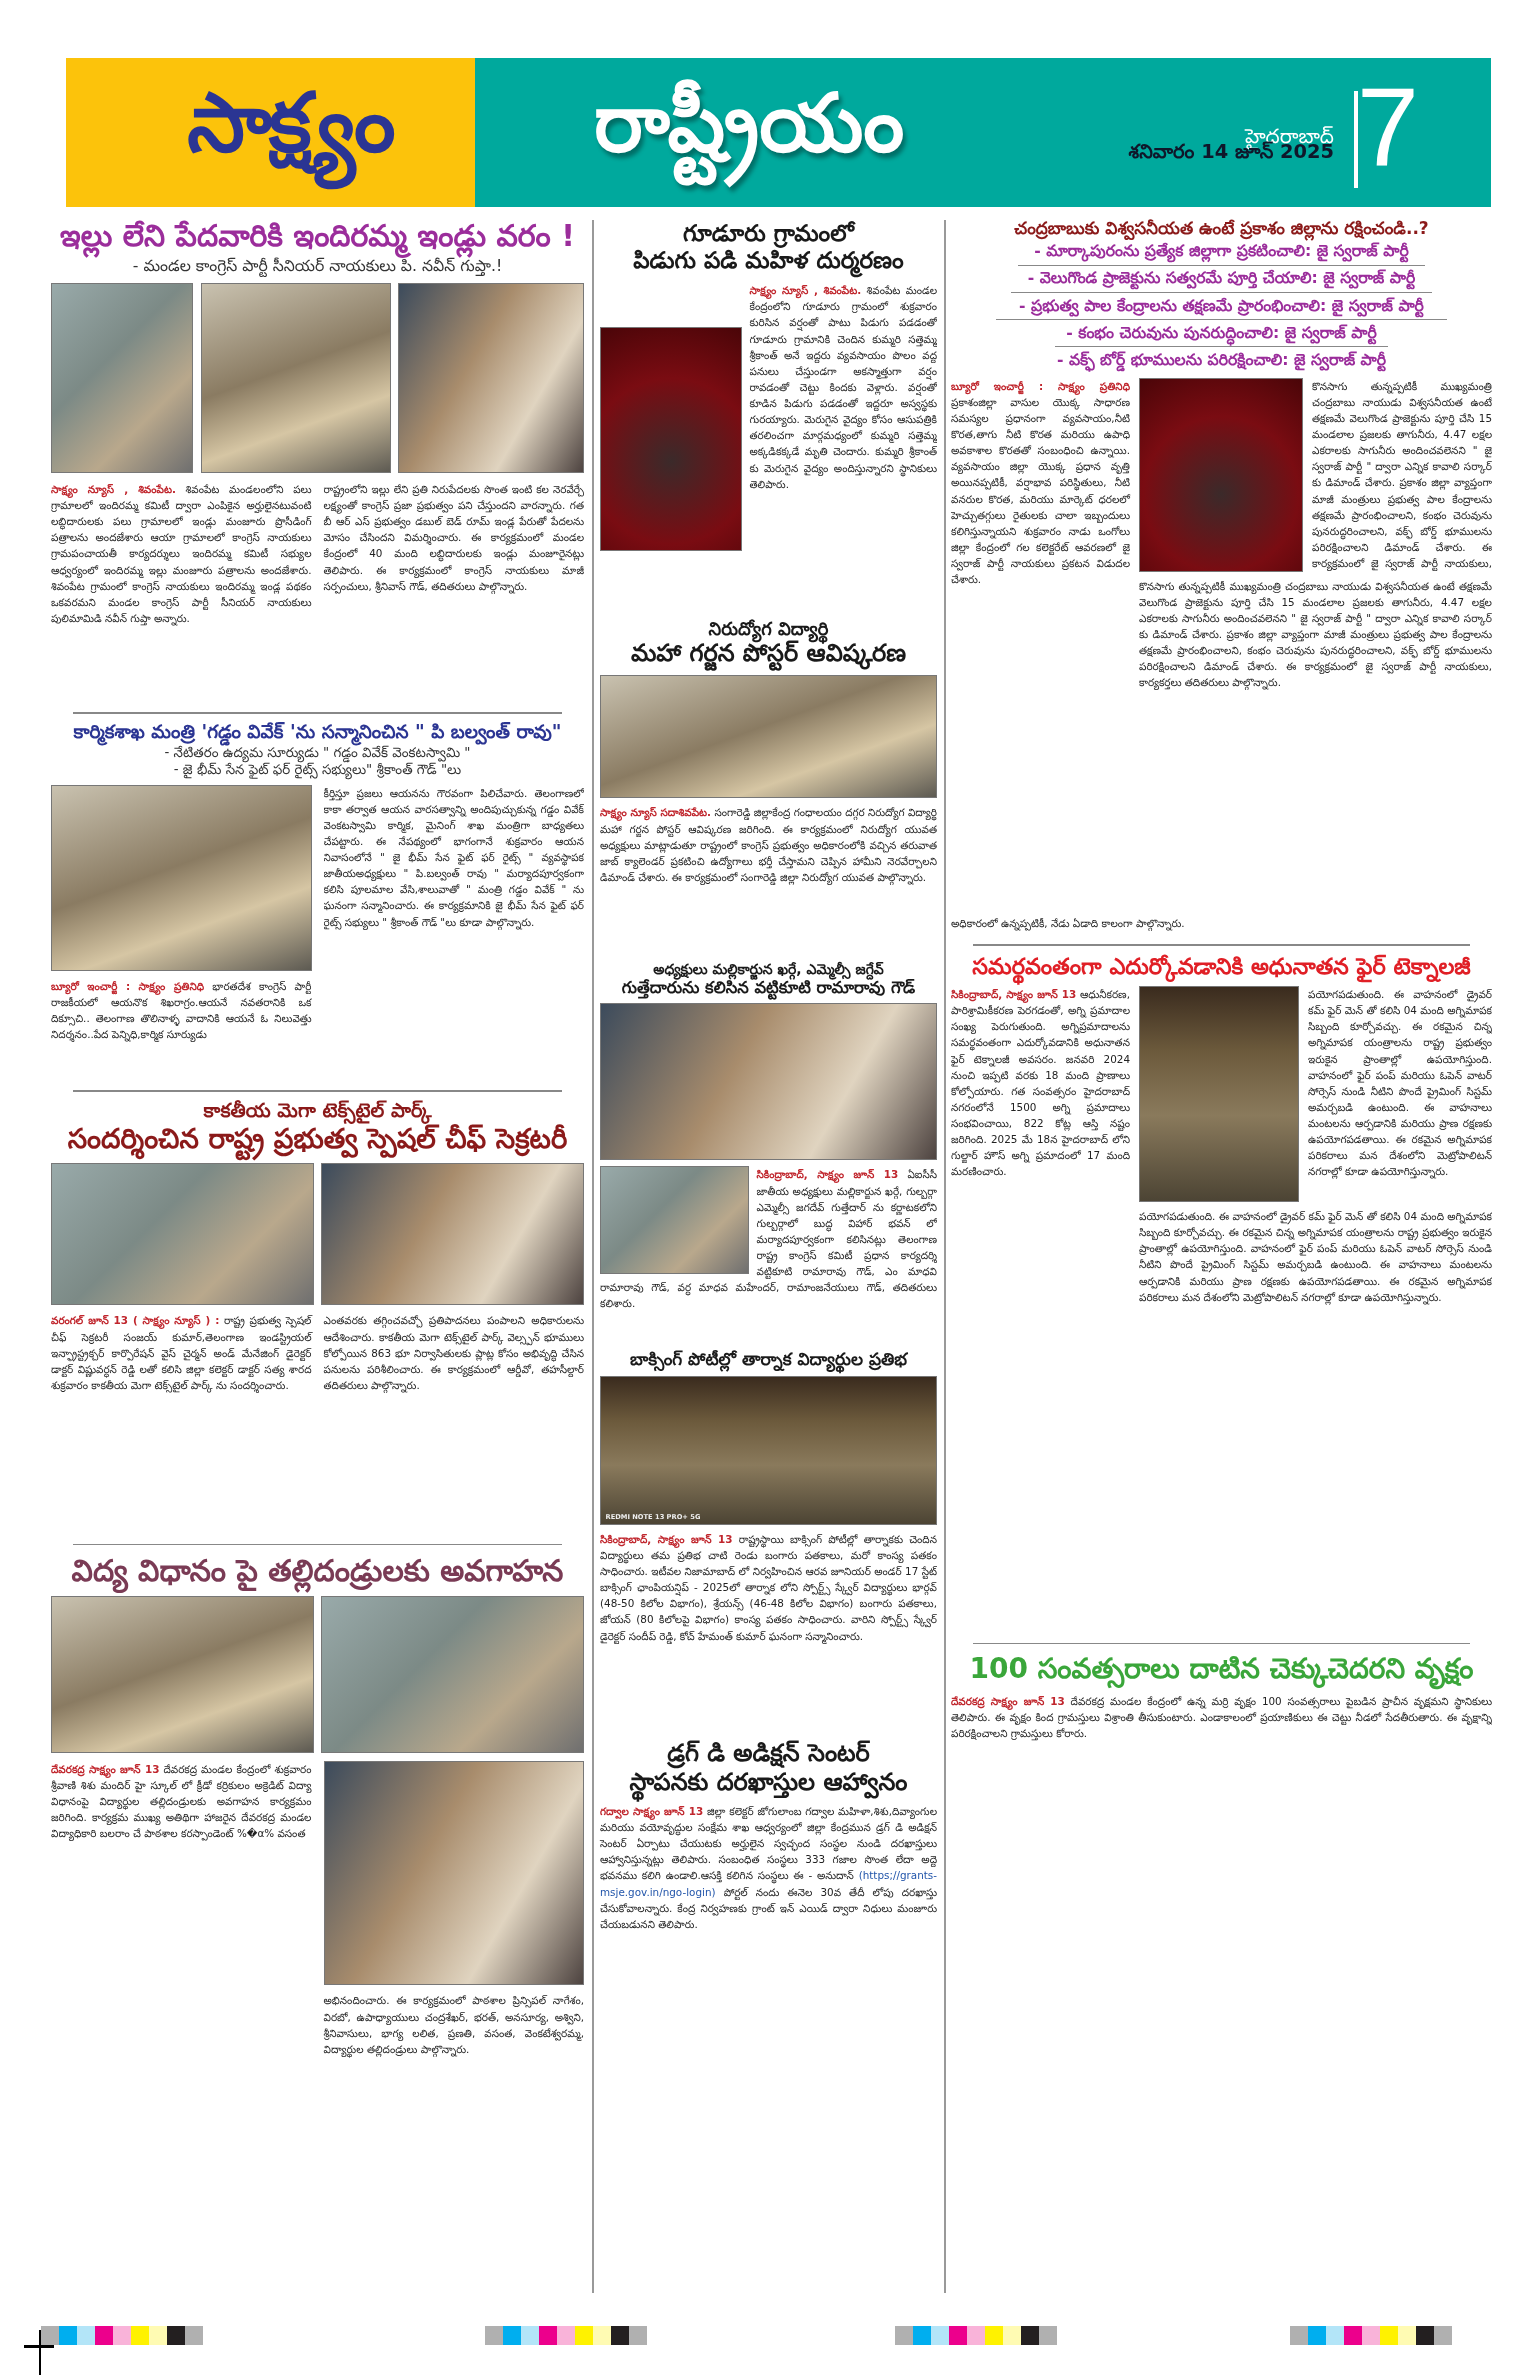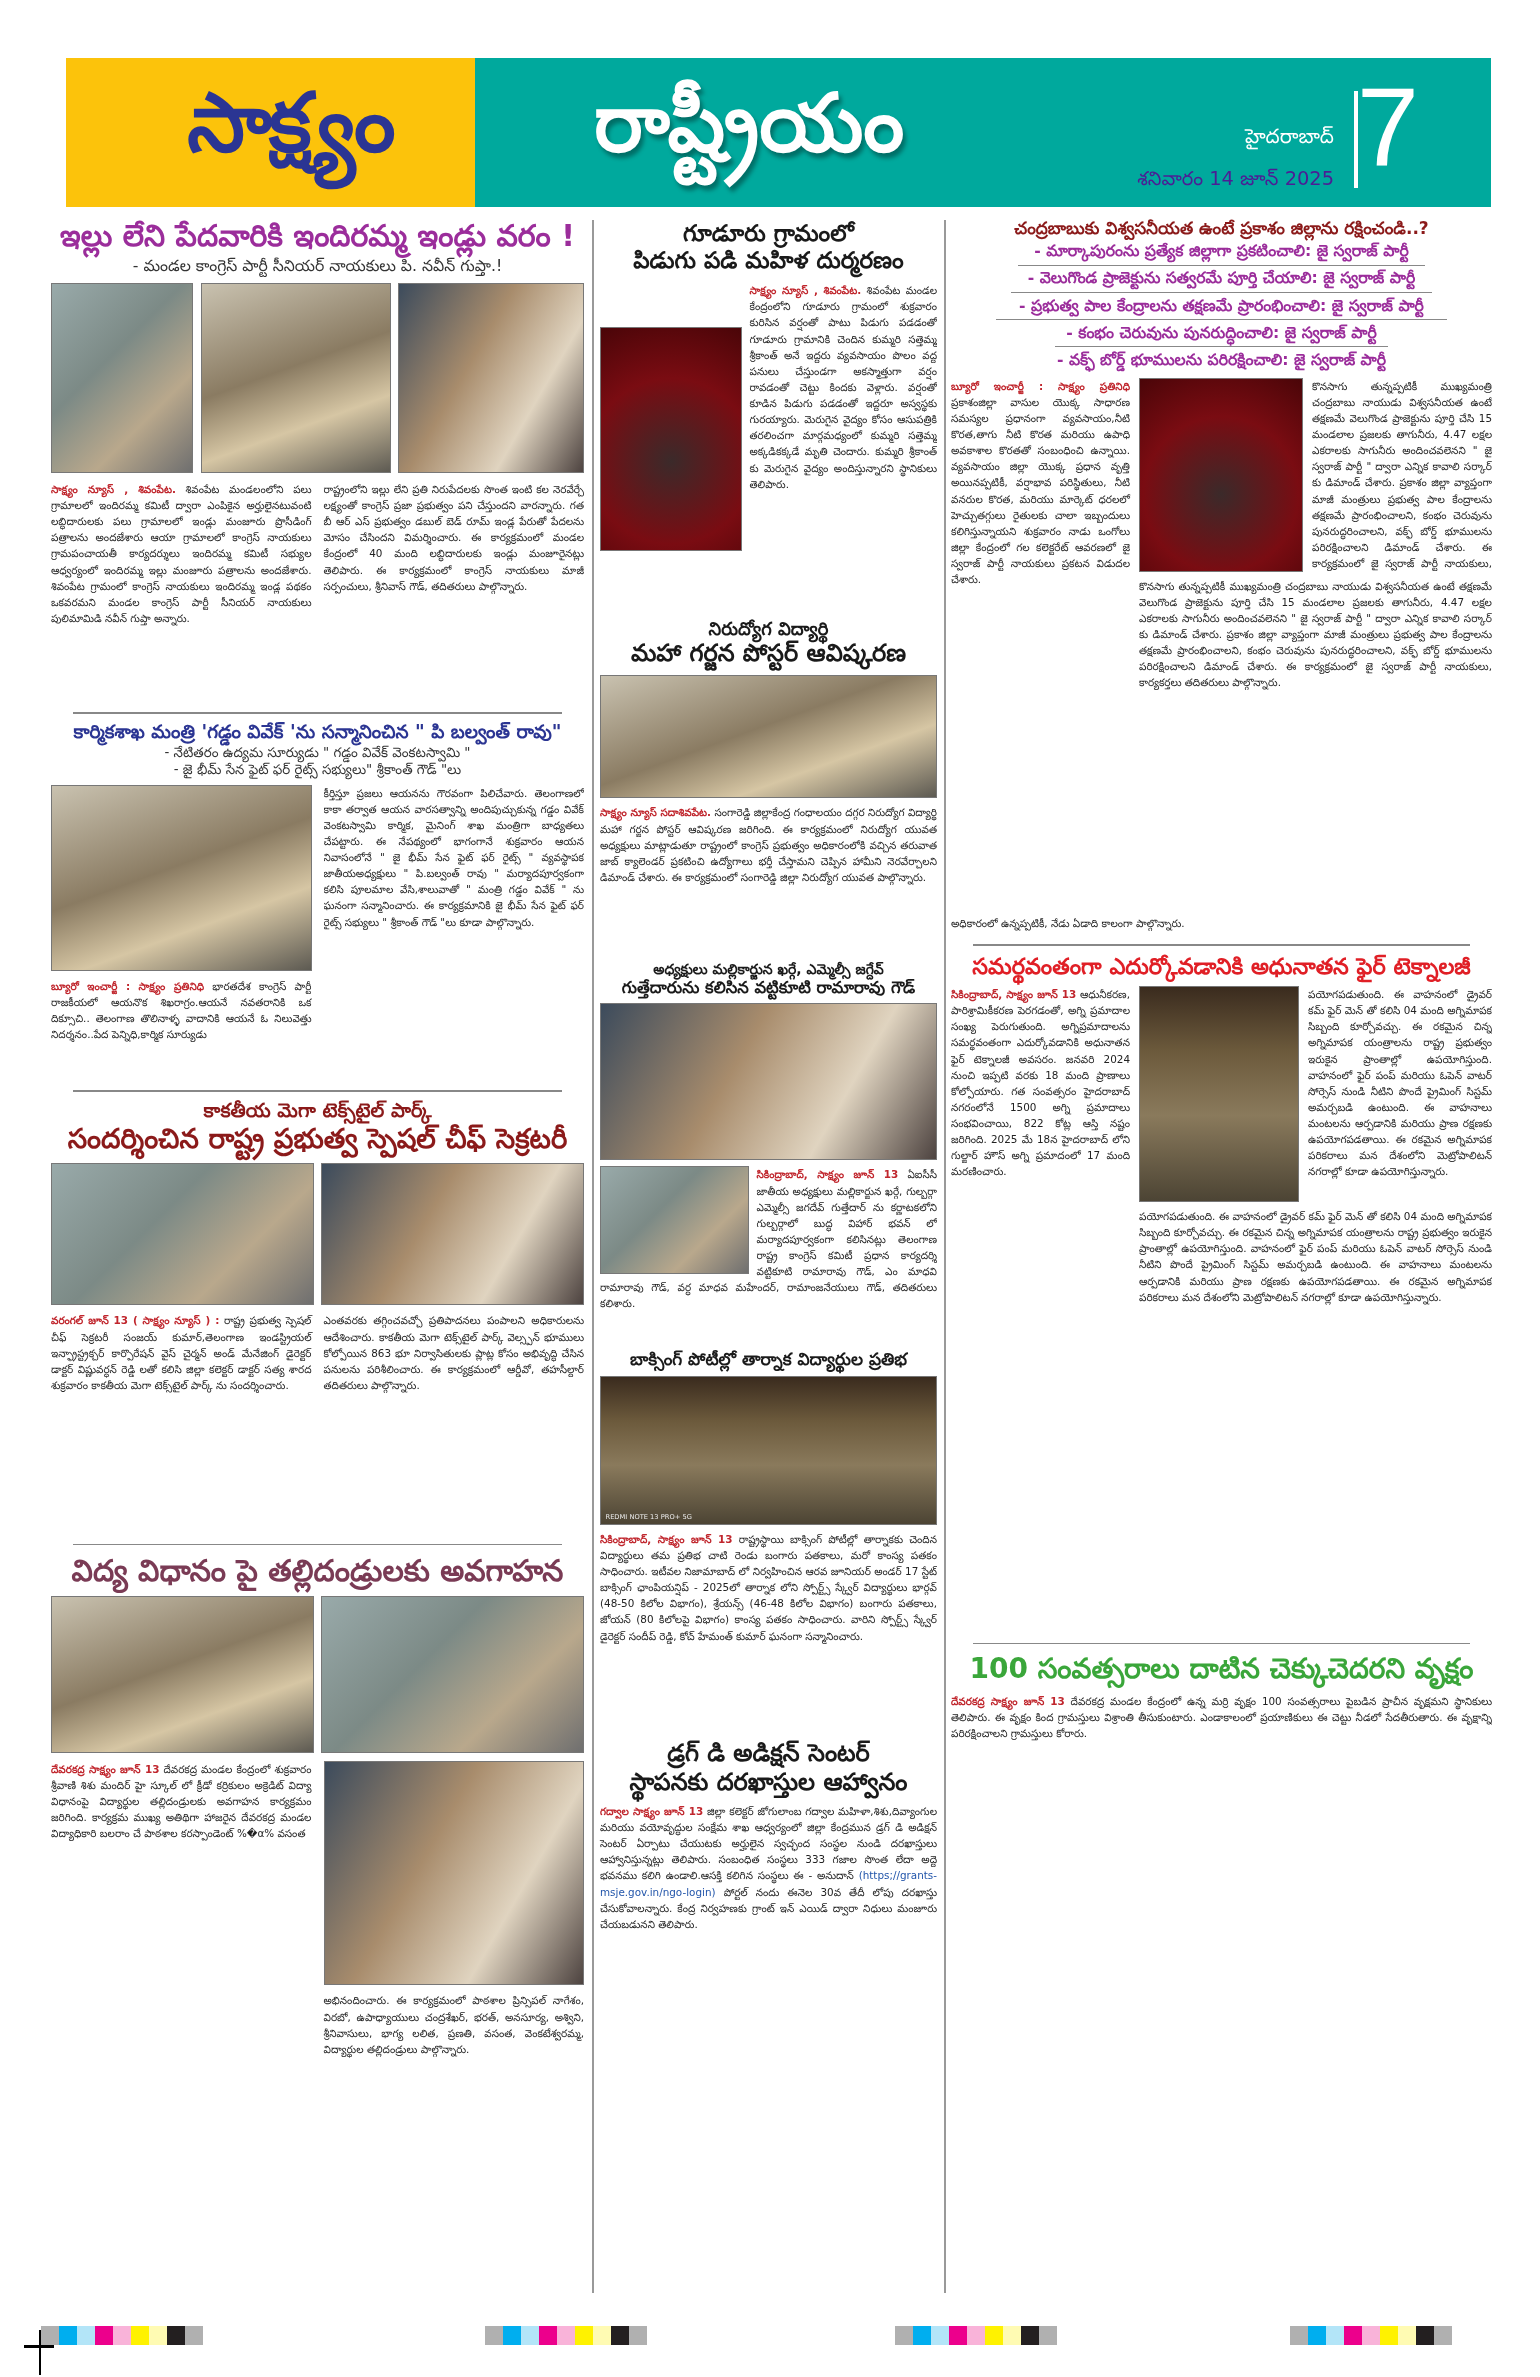--- a/index.html
+++ b/index.html
@@ -6,21 +6,21 @@
   html, body { width: 1541px; height: 2377px; background: #ffffff; overflow: hidden; }
   body { position: relative; font-family: "DejaVu Sans", sans-serif; color: #1a1a1a; }
 
   
   .masthead { position: absolute; left: 66px; top: 58px; width: 1425px; height: 149px; display: flex; }
   .mast-logo { width: 409px; height: 149px; background: #fcc30b; display: flex; align-items: center; justify-content: center; padding-left: 39px; }
   .mast-logo span { font-family: "DejaVu Sans", sans-serif; font-weight: bold; font-size: 82px; color: #2b3593; letter-spacing: -3px; }
   .mast-main { flex: 1; background: #00a99d; position: relative; }
   .mast-section { position: absolute; left: 119px; top: 18px; font-size: 81px; color: #ffffff; font-weight: bold; text-shadow: 3px 4.5px 4.5px rgba(0,0,0,0.35); }
   .mast-city { position: absolute; right: 157px; top: 66px; font-size: 20px; color: #fff; text-align: right; }
-  .mast-date { position: absolute; right: 157px; top: 109px; font-size: 19.4px; color: #4c1d95; text-align: right; }
+  .mast-date { position: absolute; right: 157px; top: 82px; font-size: 19.4px; color: #0f172a; text-align: right; font-weight: bold; }
   .mast-divider { position: absolute; right: 133px; top: 33px; width: 3.7px; height: 97px; background: #fff; }
   .mast-page { position: absolute; right: 72px; top: 13.4px; font-size: 112px; color: #fff; font-family: "Liberation Sans", sans-serif; font-weight: normal; line-height: 1; }
 
   .col { position: absolute; top: 212px; }
   .col1 { left: 51px; width: 533px; }
   .col2 { left: 600px; width: 337px; }
   .col3 { left: 951px; width: 541px; }
   .vrule { position: absolute; top: 220px; width: 1.5px; background: #999; }
 
   .hl { text-align: center; font-weight: bold; line-height: 1.2; }
@@ -150,21 +150,21 @@
     <div class="photo p3" style="height:157px;margin-top:6px;"></div>
     <div class="body-text" style="margin-top:6px;height:171px;overflow:hidden;">
       <div class="photo" style="float:left;width:149px;height:108px;margin:0 7.5px 3px 0;"></div>
       <span class="dateline">సికింద్రాబాద్, సాక్ష్యం జూన్ 13</span> <span>ఏఐసీసీ జాతీయ అధ్యక్షులు మల్లికార్జున ఖర్గే, గుల్బర్గా ఎమ్మెల్సీ జగదేవ్ గుత్తేదార్ ను కర్ణాటకలోని గుల్బర్గాలో బుద్ధ విహార్ భవన్ లో మర్యాదపూర్వకంగా కలిసినట్లు తెలంగాణ రాష్ట్ర కాంగ్రెస్ కమిటీ ప్రధాన కార్యదర్శి వట్టికూటి రామారావు గౌడ్, ఎం మాధవి రామారావు గౌడ్, వర్ధ మాధవ మహేందర్, రామాంజనేయులు గౌడ్, తదితరులు కలిశారు.</span>
     </div>
   </div>
 
   <div style="margin-top:12px;">
     <div class="hl" style="font-size:17px;">బాక్సింగ్ పోటీల్లో తార్నాక విద్యార్థుల ప్రతిభ</div>
     <div class="photo officer" style="height:149px;margin-top:6px;">
-      <span style="position:absolute;left:4.5px;bottom:3px;font-size:6.7px;color:#eee;">REDMI NOTE 13 PRO+ 5G</span>
+      <span style="position:absolute;left:4.5px;bottom:3px;font-size:6.7px;color:#eee;font-weight:bold;">REDMI NOTE 13 PRO+ 5G</span>
     </div>
     <div class="body-text" style="margin-top:6px;height:201px;overflow:hidden;"><span class="dateline">సికింద్రాబాద్, సాక్ష్యం జూన్ 13</span> <span>రాష్ట్రస్థాయి బాక్సింగ్ పోటీల్లో తార్నాకకు చెందిన విద్యార్థులు తమ ప్రతిభ చాటి రెండు బంగారు పతకాలు, మరో కాంస్య పతకం సాధించారు. ఇటీవల నిజామాబాద్ లో నిర్వహించిన ఆరవ జూనియర్ అండర్ 17 స్టేట్ బాక్సింగ్ ఛాంపియన్షిప్ - 2025లో తార్నాక లోని స్పోర్ట్స్ స్క్వేర్ విద్యార్థులు భార్గవ్ (48-50 కిలోల విభాగం), శ్రేయన్స్ (46-48 కిలోల విభాగం) బంగారు పతకాలు, జోయన్ (80 కిలోలపై విభాగం) కాంస్య పతకం సాధించారు. వారిని స్పోర్ట్స్ స్క్వేర్ డైరెక్టర్ సందీప్ రెడ్డి, కోచ్ హేమంత్ కుమార్ ఘనంగా సన్మానించారు.</span></div>
   </div>
 
   <div style="margin-top:7.5px;">
     <div class="hl" style="font-size:24px;">డ్రగ్ డి అడిక్షన్ సెంటర్</div>
     <div class="hl" style="font-size:24px;">స్థాపనకు దరఖాస్తుల ఆహ్వానం</div>
     <div class="body-text" style="margin-top:6px;"><span class="dateline">గద్వాల సాక్ష్యం జూన్ 13</span> <span>జిల్లా కలెక్టర్ జోగులాంబ గద్వాల మహిళా,శిశు,దివ్యాంగుల మరియు వయోవృద్ధుల సంక్షేమ శాఖ ఆధ్వర్యంలో జిల్లా కేంద్రమున డ్రగ్ డి అడిక్షన్ సెంటర్ ఏర్పాటు చేయుటకు అర్హులైన స్వచ్ఛంద సంస్థల నుండి దరఖాస్తులు ఆహ్వానిస్తున్నట్లు తెలిపారు. సంబంధిత సంస్థలు 333 గజాల సొంత లేదా అద్దె భవనము కలిగి ఉండాలి.ఆసక్తి కలిగిన సంస్థలు ఈ - అనుదాన్</span> <span style="color:#2255aa;">(https;//grants- msje.gov.in/ngo-login)</span> <span>పోర్టల్ నందు ఈనెల 30వ తేదీ లోపు దరఖాస్తు చేసుకోవాలన్నారు. కేంద్ర నిర్వహణకు గ్రాంట్ ఇన్ ఎయిడ్ ద్వారా నిధులు మంజూరు చేయబడునని తెలిపారు.</span></div>
   </div>
 </div>

